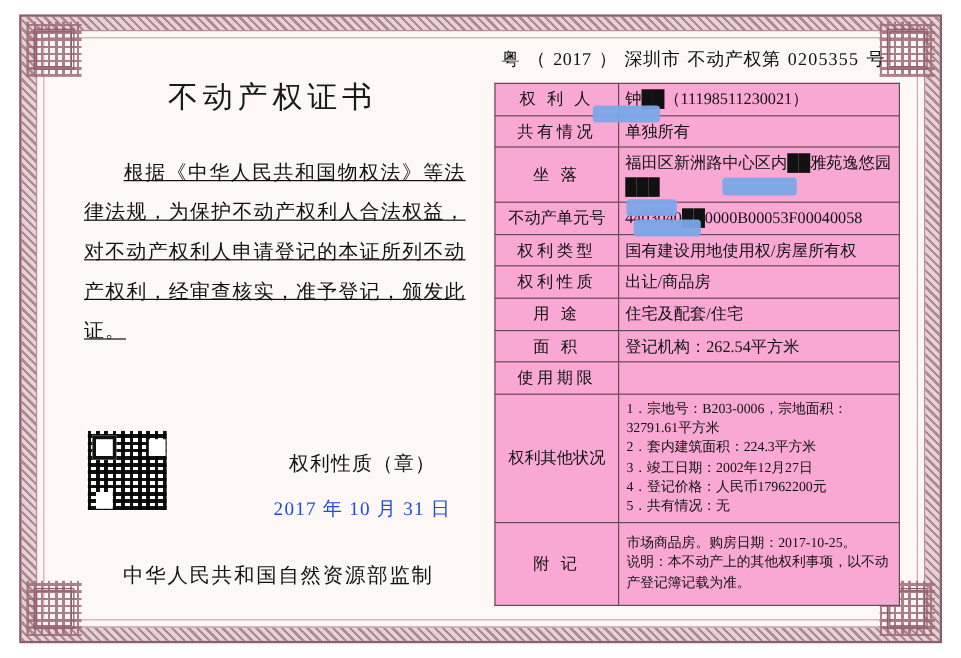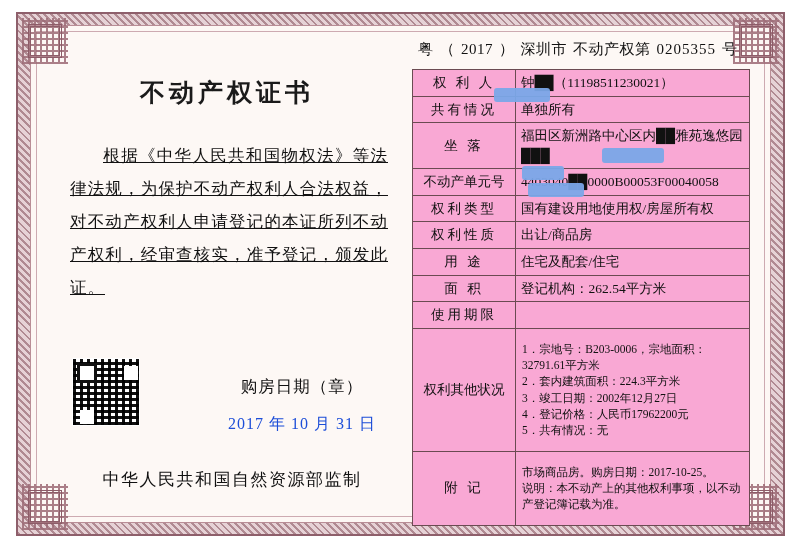--- a/index.html
+++ b/index.html
@@ -67,24 +67,24 @@
   .ci.bl { left: 28px;  top: 490px; }
   .ci.br { left: 739px; top: 490px; }
 
   
   .left-panel {
     position: absolute;
     left: 52px; top: 48px;
     width: 350px; height: 452px;
   }
   .cert-title {
-    margin-top: 28px;
+    margin-top: 16px;
     text-align: center;
     font-size: 25px;
-    font-weight: bold;
+    font-weight: normal;
     letter-spacing: 4px;
     color: #1a1a1a;
   }
   .cert-body {
     margin-top: 30px;
     padding: 0 14px 0 18px;
     font-size: 16.5px;
     line-height: 2.0;
     color: #111;
     text-align: justify;
@@ -194,21 +194,21 @@
   .redact-overlay {
     position: absolute;
     background: #7aa7e8;
     border-radius: 3px;
     opacity: .95;
   }
   .ov1 { left: 494px; top: 88px;  width: 56px; height: 14px; }
   .ov2 { left: 602px; top: 148px; width: 62px; height: 15px; }
   .ov3 { left: 522px; top: 166px; width: 42px; height: 14px; }
   .ov4 { left: 528px; top: 183px; width: 56px; height: 14px; }
-  .lines-cell { padding: 12px 6px !important; }
+  .lines-cell { padding: 4px 6px !important; }
   .lines-cell div { margin: 0; }
 </style>
 </head>
 <body>
 
 <div id="page">
 
   <div class="frame-outer"></div>
   <div class="frame-inner-white"></div>
   <div class="frame-inner-2"></div>
@@ -222,21 +222,21 @@
   <div class="corner-inner ci bl"></div>
   <div class="corner-inner ci br"></div>
 
   <div class="left-panel">
     <div class="cert-title">不动产权证书</div>
 
     <div class="cert-body"><span class="indent"></span><span>根据《中华人民共和国物权法》等法律法规，为保护不动产权利人合法权益，对不动产权利人申请登记的本证所列不动产权利，经审查核实，准予登记，颁发此证。</span></div>
 
     <div class="qr"></div>
 
-    <div class="reg-org">购房日期（章）</div>
+    <div class="reg-org">权利性质（章）</div>
     <div class="reg-date">2017 年 10 月 31 日</div>
     <div class="issuer">中华人民共和国自然资源部监制</div>
   </div>
 
   <div class="right-panel">
 
     <div class="header-line">
       <span class="hdr-prov">粤</span>
       <span class="hdr-year">（</span>
       <span class="hdr-year">2017</span>

